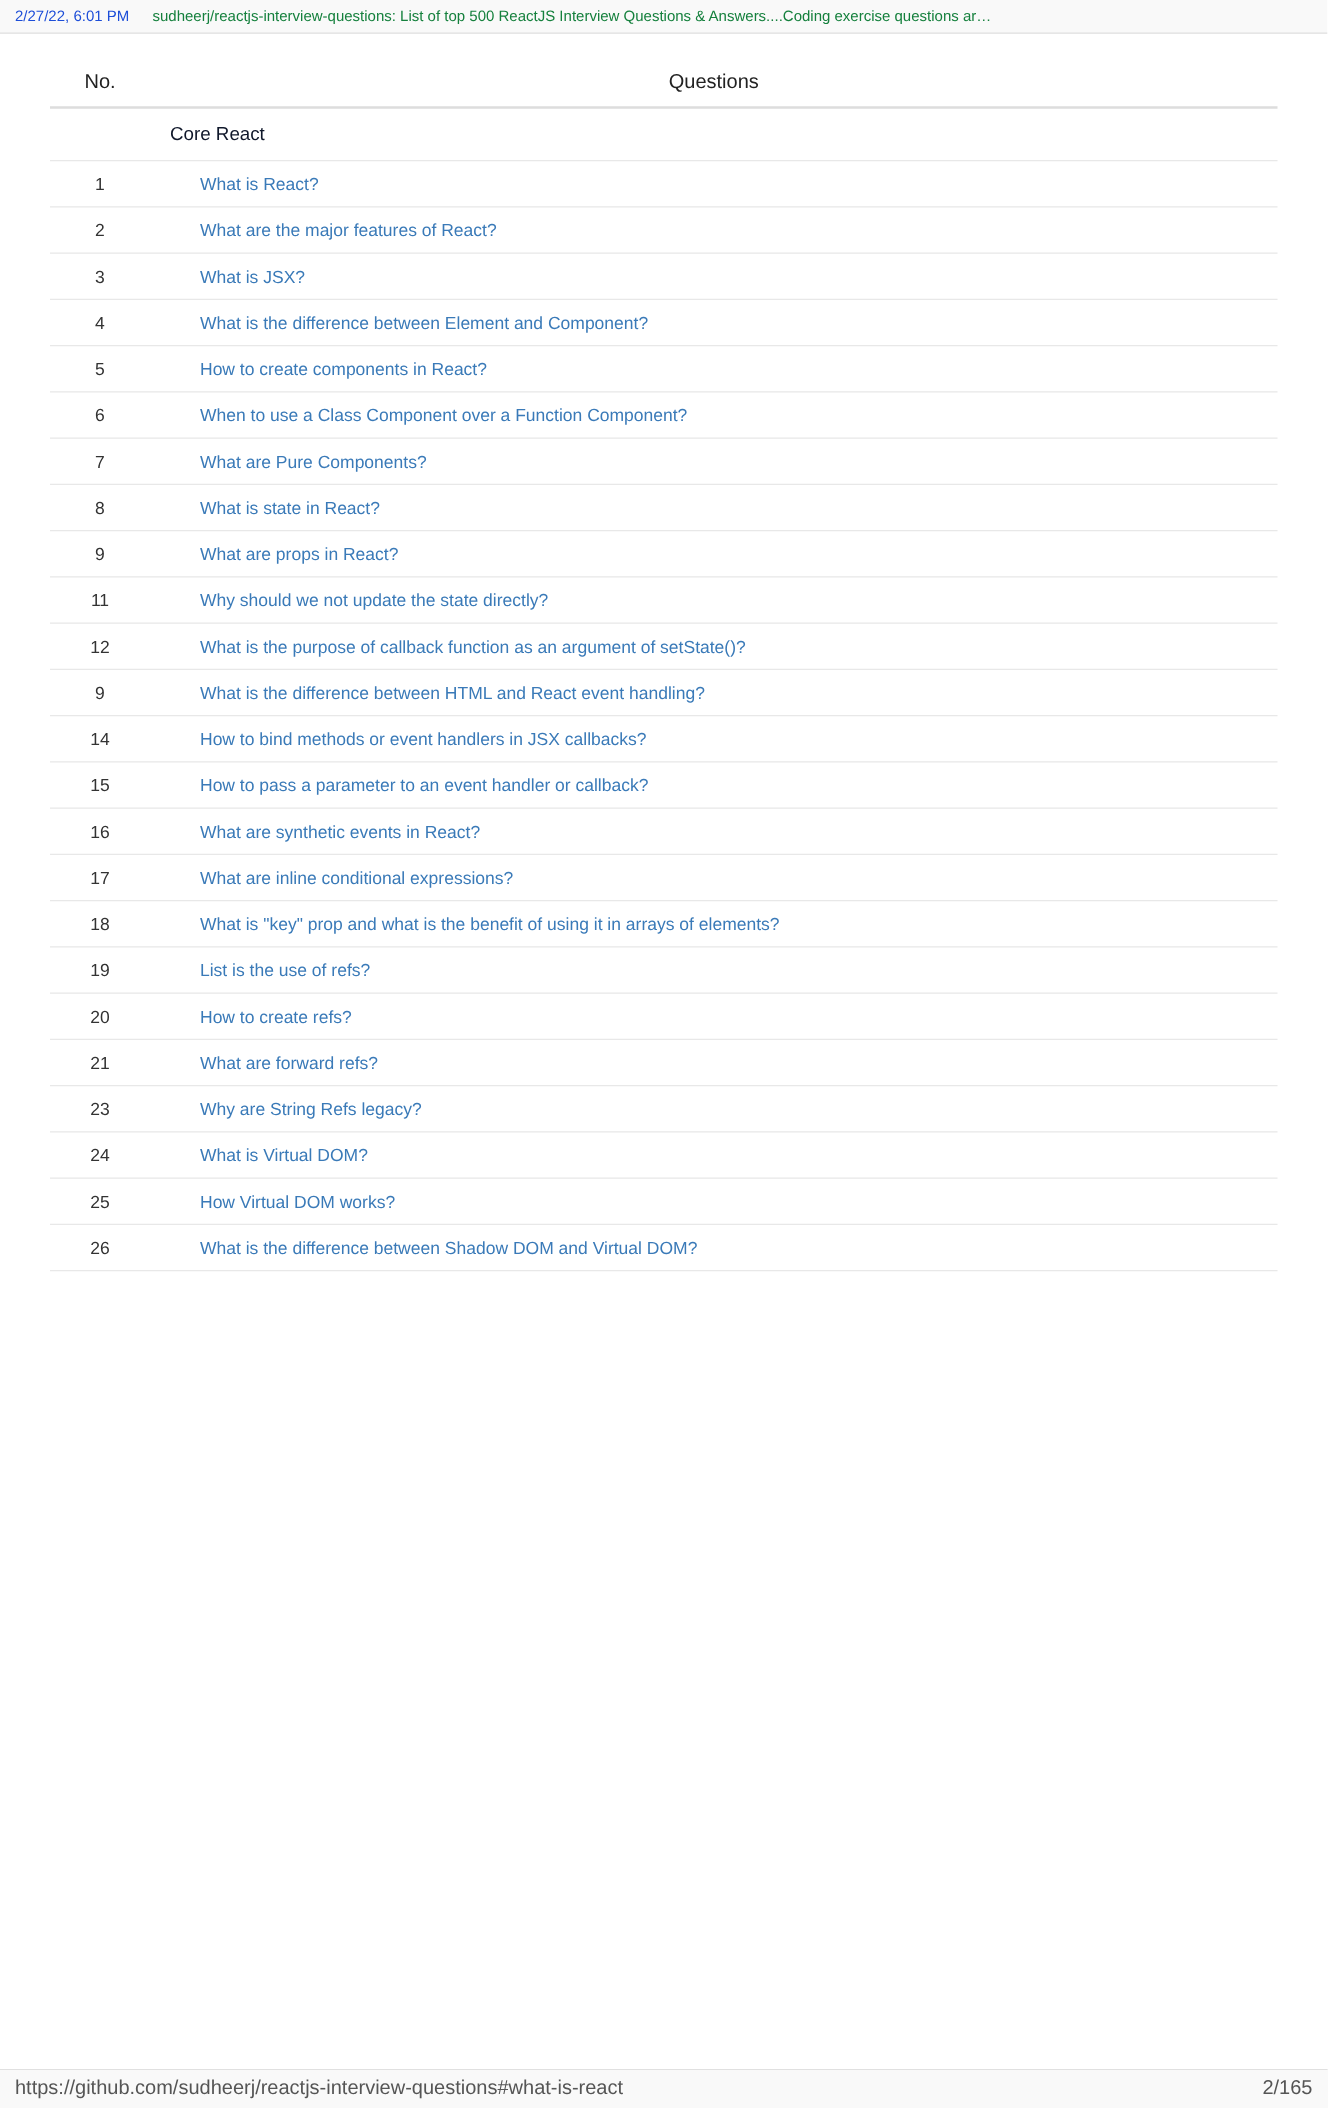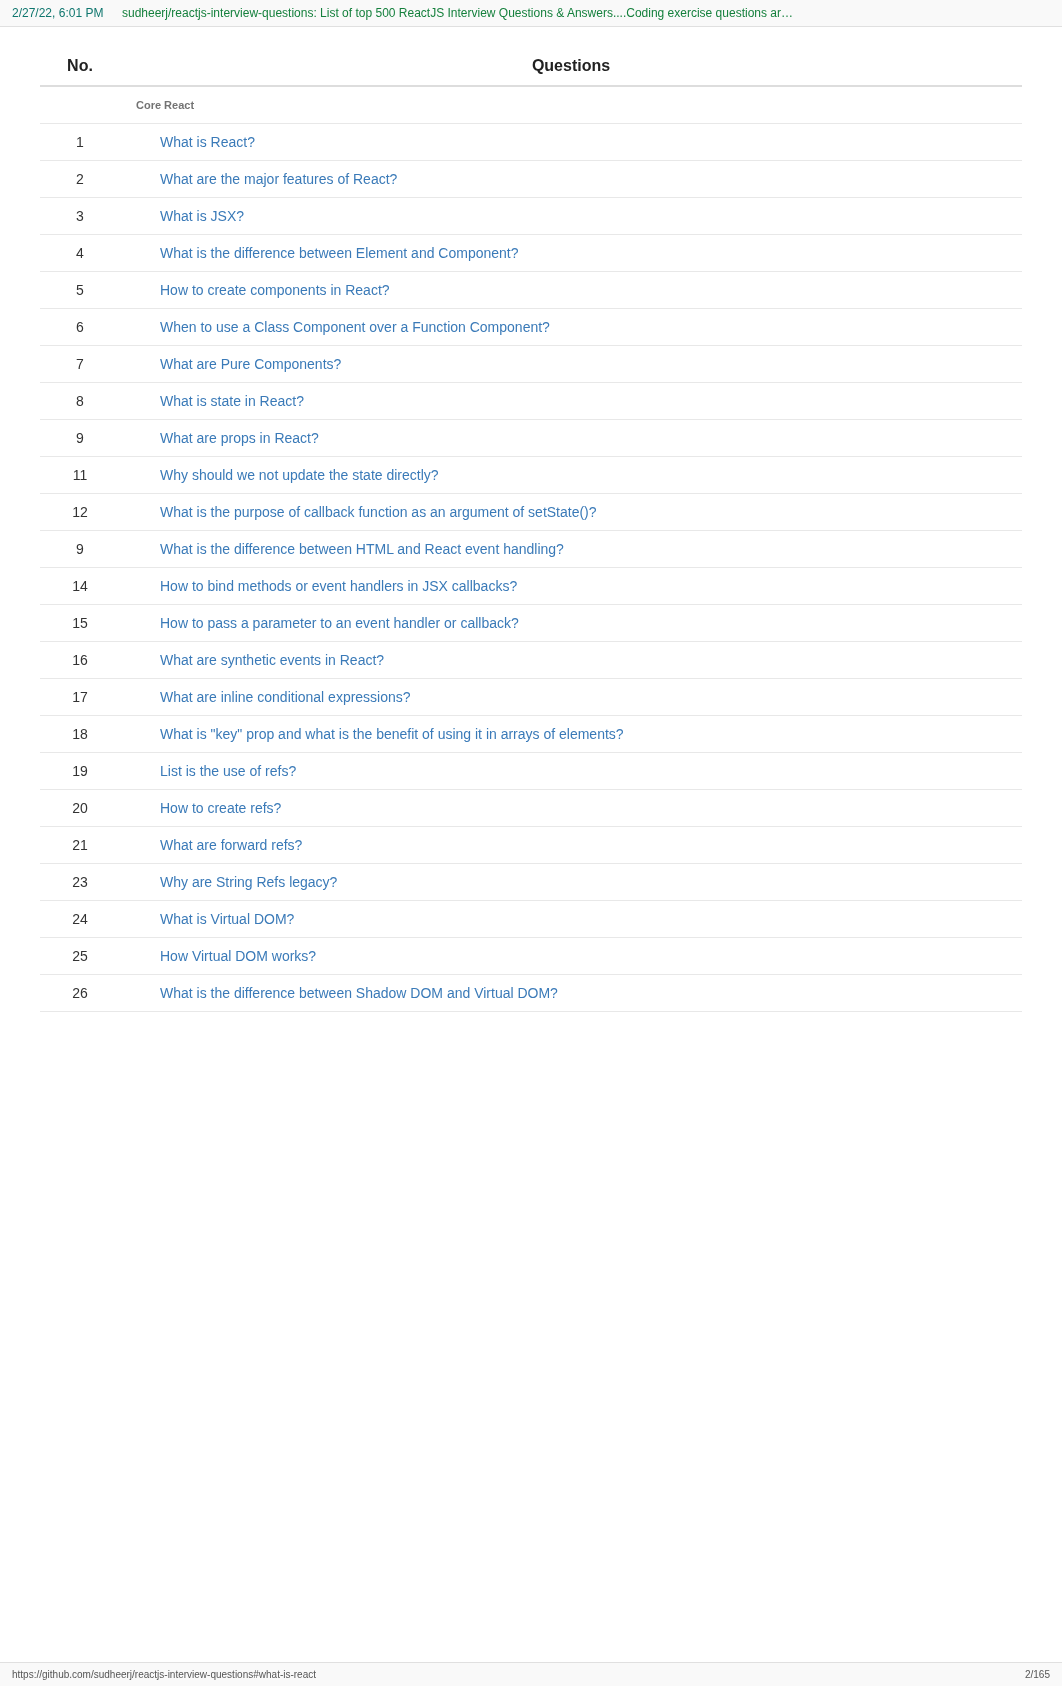--- a/index.html
+++ b/index.html
@@ -22,21 +22,21 @@
       align-items: center;
       padding: 6px 12px;
       font-size: 12px;
       color: #555;
       border-bottom: 1px solid #e0e0e0;
       background: #f9f9f9;
     }
 
     .browser-bar .timestamp {
       min-width: 110px;
-      color: #0f766e;
+      color: #1d4ed8;
     }
 
     .browser-bar .url {
       flex: 1;
       color: #15803d;
       overflow: hidden;
       text-overflow: ellipsis;
       white-space: nowrap;
     }
 
@@ -46,43 +46,43 @@
 
     table {
       width: 100%;
       border-collapse: collapse;
     }
 
     thead th {
       padding: 10px 16px;
       text-align: left;
       border-bottom: 2px solid #ddd;
-      font-weight: bold;
+      font-weight: normal;
       font-size: 16px;
       color: #222;
     }
 
     thead th.no-col {
       width: 80px;
       text-align: center;
     }
 
     thead th.q-col {
       text-align: center;
     }
 
     tbody tr {
       border-bottom: 1px solid #e8e8e8;
     }
 
     .section-header td {
       padding: 12px 16px;
-      font-weight: bold;
-      font-size: 11px;
-      color: #737373;
+      font-weight: normal;
+      font-size: 15px;
+      color: #0f172a;
     }
 
     .data-row td {
       padding: 10px 16px;
       vertical-align: middle;
     }
 
     .num-cell {
       width: 80px;
       text-align: center;
@@ -99,21 +99,21 @@
 
     .footer-bar {
       position: fixed;
       bottom: 0;
       left: 0;
       width: 1062px;
       display: flex;
       justify-content: space-between;
       align-items: center;
       padding: 6px 12px;
-      font-size: 10px;
+      font-size: 16px;
       color: #555;
       background: #f9f9f9;
       border-top: 1px solid #e0e0e0;
     }
   </style>
 </head>
 <body>
 
 <div class="browser-bar">
   <span class="timestamp">2/27/22, 6:01 PM</span>

